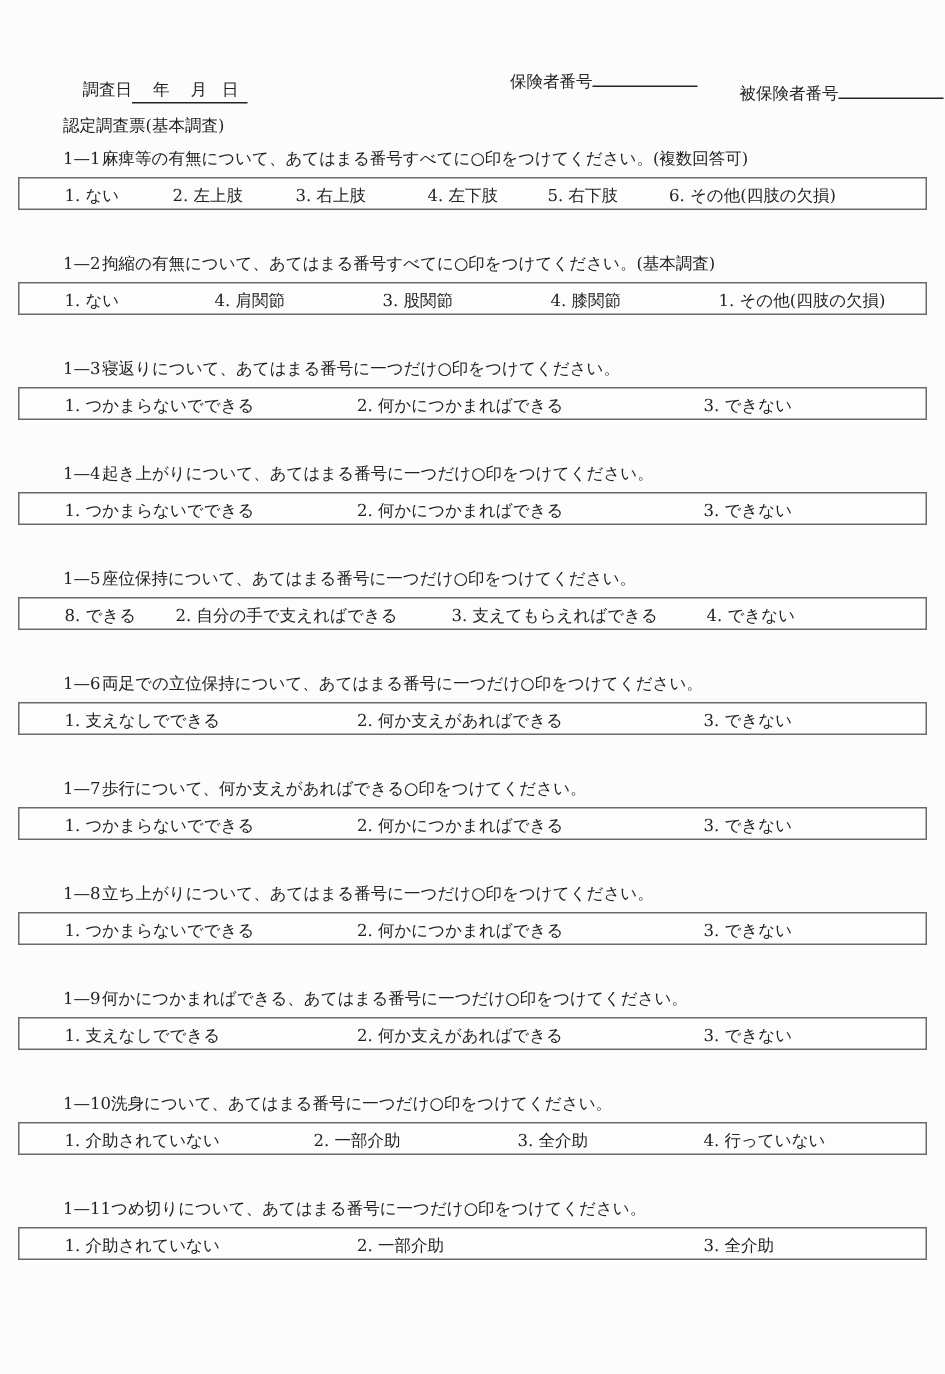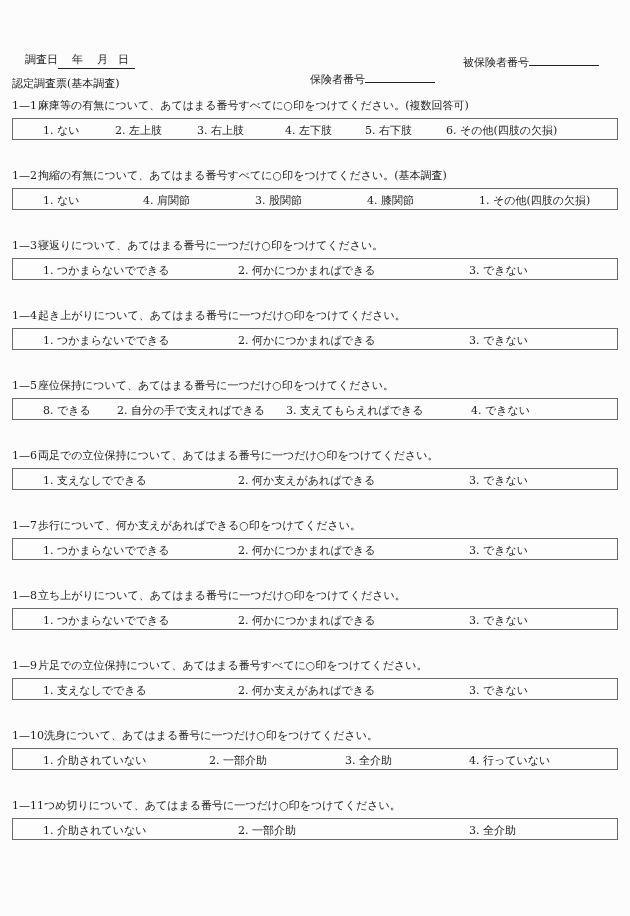--- a/index.html
+++ b/index.html
@@ -9,31 +9,31 @@
   }
   body {
     width: 630px;
     height: 916px;
     position: relative;
     overflow: hidden;
     font-family: "DejaVu Serif", "Liberation Serif", serif;
     color: #222;
     font-size: 11px;
   }
-  .abs { position: absolute; white-space: nowrap; }
+  .abs { position: absolute; white-space: nowrap; margin-left: 30px; }
   .underline-field {
     display: inline-block;
     border-bottom: 1px solid #222;
     height: 13px;
     vertical-align: baseline;
   }
   .hdr-date { left: 25px; top: 52px; }
   .hdr-date .u { display: inline-block; border-bottom: 1px solid #222; padding-bottom: 1px; }
   .hdr-date .gap { display: inline-block; width: 14px; }
-  .hdr-insurer { left: 310px; top: 69px; }
+  .hdr-insurer { left: 310px; top: 44px; }
   .hdr-insured { left: 463px; top: 52px; }
   .doc-title { left: 12px; top: 76px; }
   .q-heading { left: 12px; }
   .q-heading .num { display: inline-block; width: 26px; }
   .q-heading .num.wide { width: 32px; }
   .opt-box {
     position: absolute;
     left: 12px;
     width: 606px;
     height: 22px;
@@ -104,21 +104,21 @@
   <span class="opt" style="left:225px">2. 何かにつかまればできる</span>
   <span class="opt" style="left:456px">3. できない</span>
 </div>
 
 <div class="abs q-heading" style="top:378px">
   <span class="num">1—5</span><span>座位保持について、あてはまる番号に一つだけ○印をつけてください。</span>
 </div>
 <div class="opt-box" style="top:398px">
   <span class="opt" style="left:30px">8. できる</span>
   <span class="opt" style="left:104px">2. 自分の手で支えればできる</span>
-  <span class="opt" style="left:273px">3. 支えてもらえればできる</span>
+  <span class="opt" style="left:288px">3. 支えてもらえればできる</span>
   <span class="opt" style="left:458px">4. できない</span>
 </div>
 
 <div class="abs q-heading" style="top:448px">
   <span class="num">1—6</span><span>両足での立位保持について、あてはまる番号に一つだけ○印をつけてください。</span>
 </div>
 <div class="opt-box" style="top:468px">
   <span class="opt" style="left:30px">1. 支えなしでできる</span>
   <span class="opt" style="left:225px">2. 何か支えがあればできる</span>
   <span class="opt" style="left:456px">3. できない</span>
@@ -136,21 +136,21 @@
 <div class="abs q-heading" style="top:588px">
   <span class="num">1—8</span><span>立ち上がりについて、あてはまる番号に一つだけ○印をつけてください。</span>
 </div>
 <div class="opt-box" style="top:608px">
   <span class="opt" style="left:30px">1. つかまらないでできる</span>
   <span class="opt" style="left:225px">2. 何かにつかまればできる</span>
   <span class="opt" style="left:456px">3. できない</span>
 </div>
 
 <div class="abs q-heading" style="top:658px">
-  <span class="num">1—9</span><span>片足での立位保持について、あてはまる番号すべてに○印をつけてください。</span>
+  <span class="num">1—9</span><span>何かにつかまればできる、あてはまる番号に一つだけ○印をつけてください。</span>
 </div>
 <div class="opt-box" style="top:678px">
   <span class="opt" style="left:30px">1. 支えなしでできる</span>
   <span class="opt" style="left:225px">2. 何か支えがあればできる</span>
   <span class="opt" style="left:456px">3. できない</span>
 </div>
 
 <div class="abs q-heading" style="top:728px">
   <span class="num wide">1—10</span><span>洗身について、あてはまる番号に一つだけ○印をつけてください。</span>
 </div>

